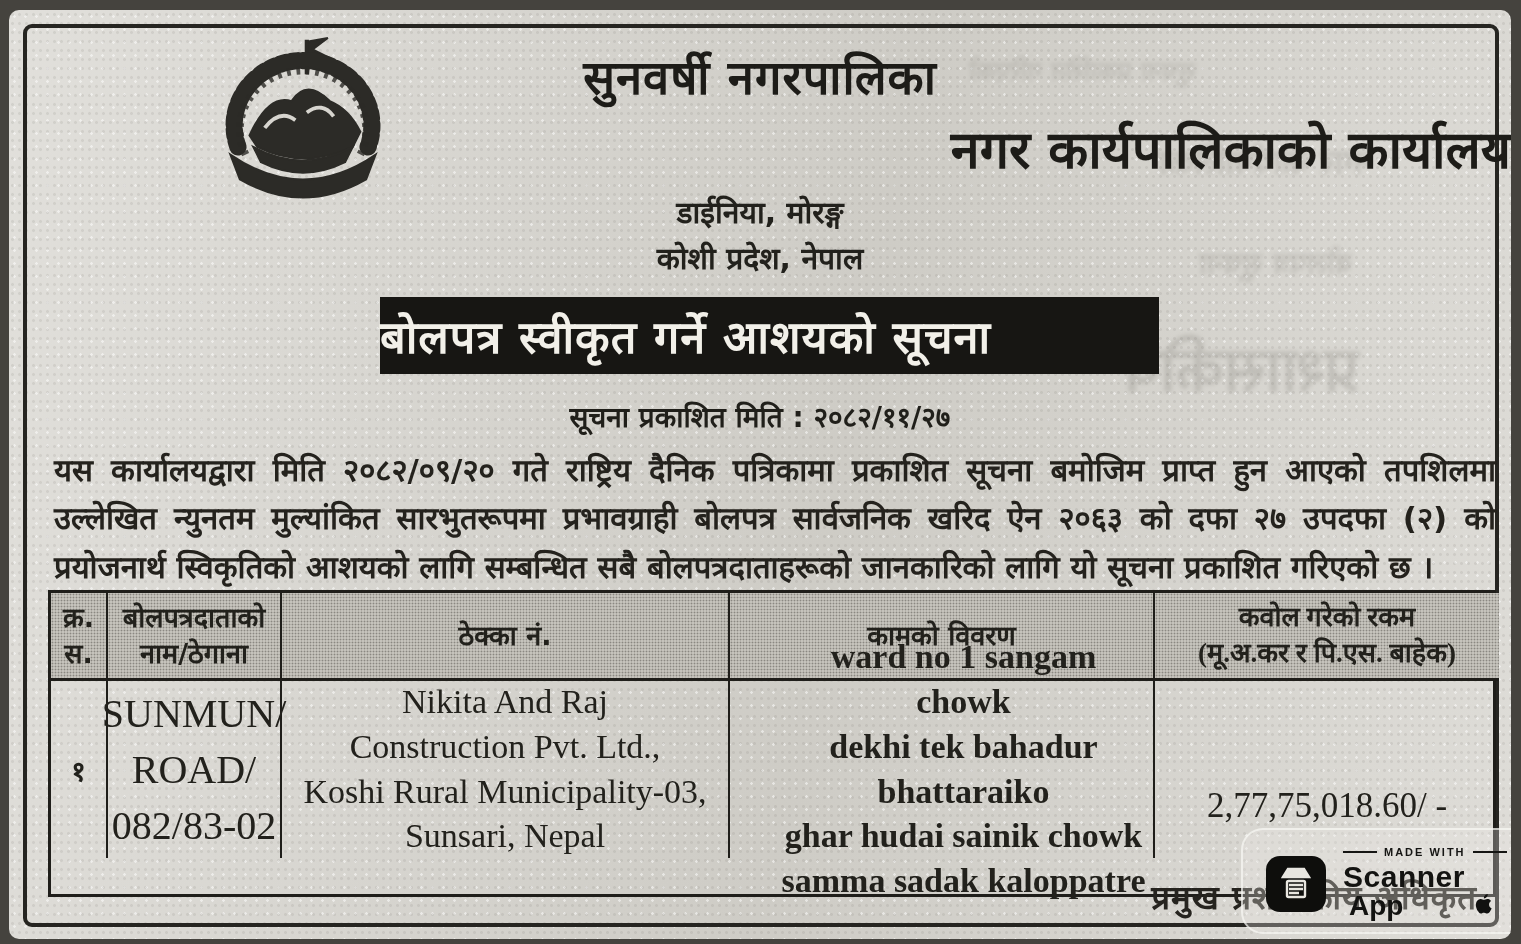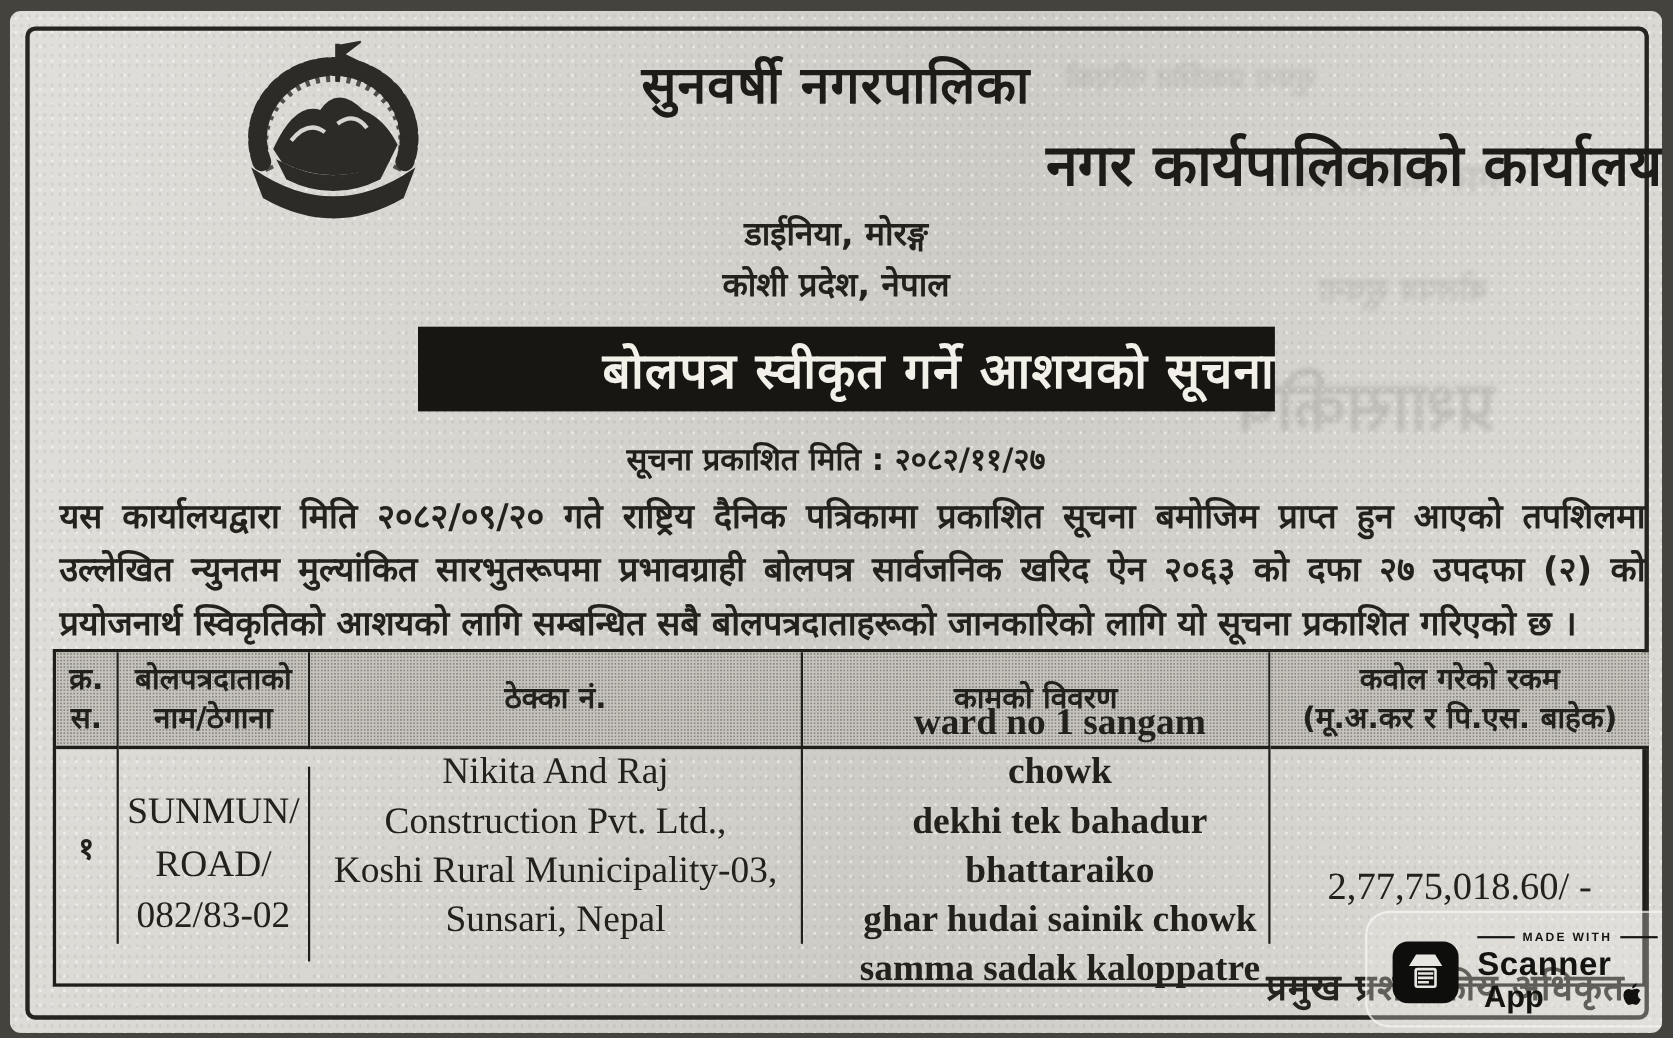--- a/index.html
+++ b/index.html
@@ -35,53 +35,53 @@
 
   .emblem{position:absolute; left:198px; top:26px; width:192px; height:176px;}
 
   .org-title   {position:absolute; left:0; right:0; top:34px;  text-align:center; font-size:47px; font-weight:800; color:#1d1c18; letter-spacing:1px;}
   .office-title{position:absolute; left:0; right:0; top:102px; text-align:right; font-size:52px; font-weight:800; color:#1d1c18;}
   .addr1{position:absolute; left:0; right:0; top:181px; text-align:center; font-size:30px; font-weight:800; color:#22211c;}
   .addr2{position:absolute; left:0; right:0; top:227px; text-align:center; font-size:30px; font-weight:800; color:#22211c;}
 
   .banner{
     position:absolute; left:371px; top:287px; width:779px; height:77px;
-    background:#171613; color:#f2f0e9; display:flex; align-items:center; justify-content:flex-end;
+    background:#171613; color:#f2f0e9; display:flex; align-items:center; justify-content:flex-start;
     font-size:45px; font-weight:800; letter-spacing:1px;
   }
   .pubdate{position:absolute; left:0; right:0; top:387px; text-align:center; font-size:28px; font-weight:800; color:#201f1a;}
 
   .para{
     position:absolute; left:45px; top:436px; width:1442px;
     font-size:31px; line-height:1.56; font-weight:700; color:#24221d;
     text-align:justify;
   }
 
   .tbl{
     position:absolute; left:39px; top:580px; width:1448px;
     display:grid; grid-template-columns:57px 174px 448px 425px 344px;
     border:3px solid #1f1e1a; box-sizing:border-box; color:#22211c;
   }
   .tbl .cell{
     border-right:2px solid #1f1e1a; box-sizing:border-box;
     display:flex; align-items:center; justify-content:center; text-align:center;
     white-space:pre-line; padding:4px 6px;
   }
-  .tbl .cell:nth-child(5n){border-right:none;}
+  .tbl .cell:nth-child(5n){border-right:none;font-family:Liberation Serif, serif;}
   .tbl .th{
     height:88px; border-bottom:3px solid #1f1e1a;
     background-color:#c5c3bc;
     background-image:radial-gradient(rgba(90,88,82,.55) .8px, transparent 1.1px);
     background-size:3px 3px;
     font-size:27px; font-weight:800; line-height:1.3;
   }
   .tbl .td{height:177px;}
   .serif{font-family:"Liberation Serif","DejaVu Serif",serif;}
   .td-sn{font-size:28px; font-weight:700;}
-  .td-contract{font-size:34px; line-height:1.4;margin-top:16px;}
+  .td-contract{font-size:40px; line-height:1.4;}
   .td-bidder{font-size:34px; line-height:1.32;}
   .td-work{font-size:34px; line-height:1.32; font-weight:700;margin-left:44px;}
   .td-amount{font-size:35px;margin-top:36px;}
 
   .signature{
     position:absolute; right:34px; top:864px; font-size:33px; font-weight:800;
     color:#26241f; z-index:1; letter-spacing:1px;
   }
 
   .watermark{

